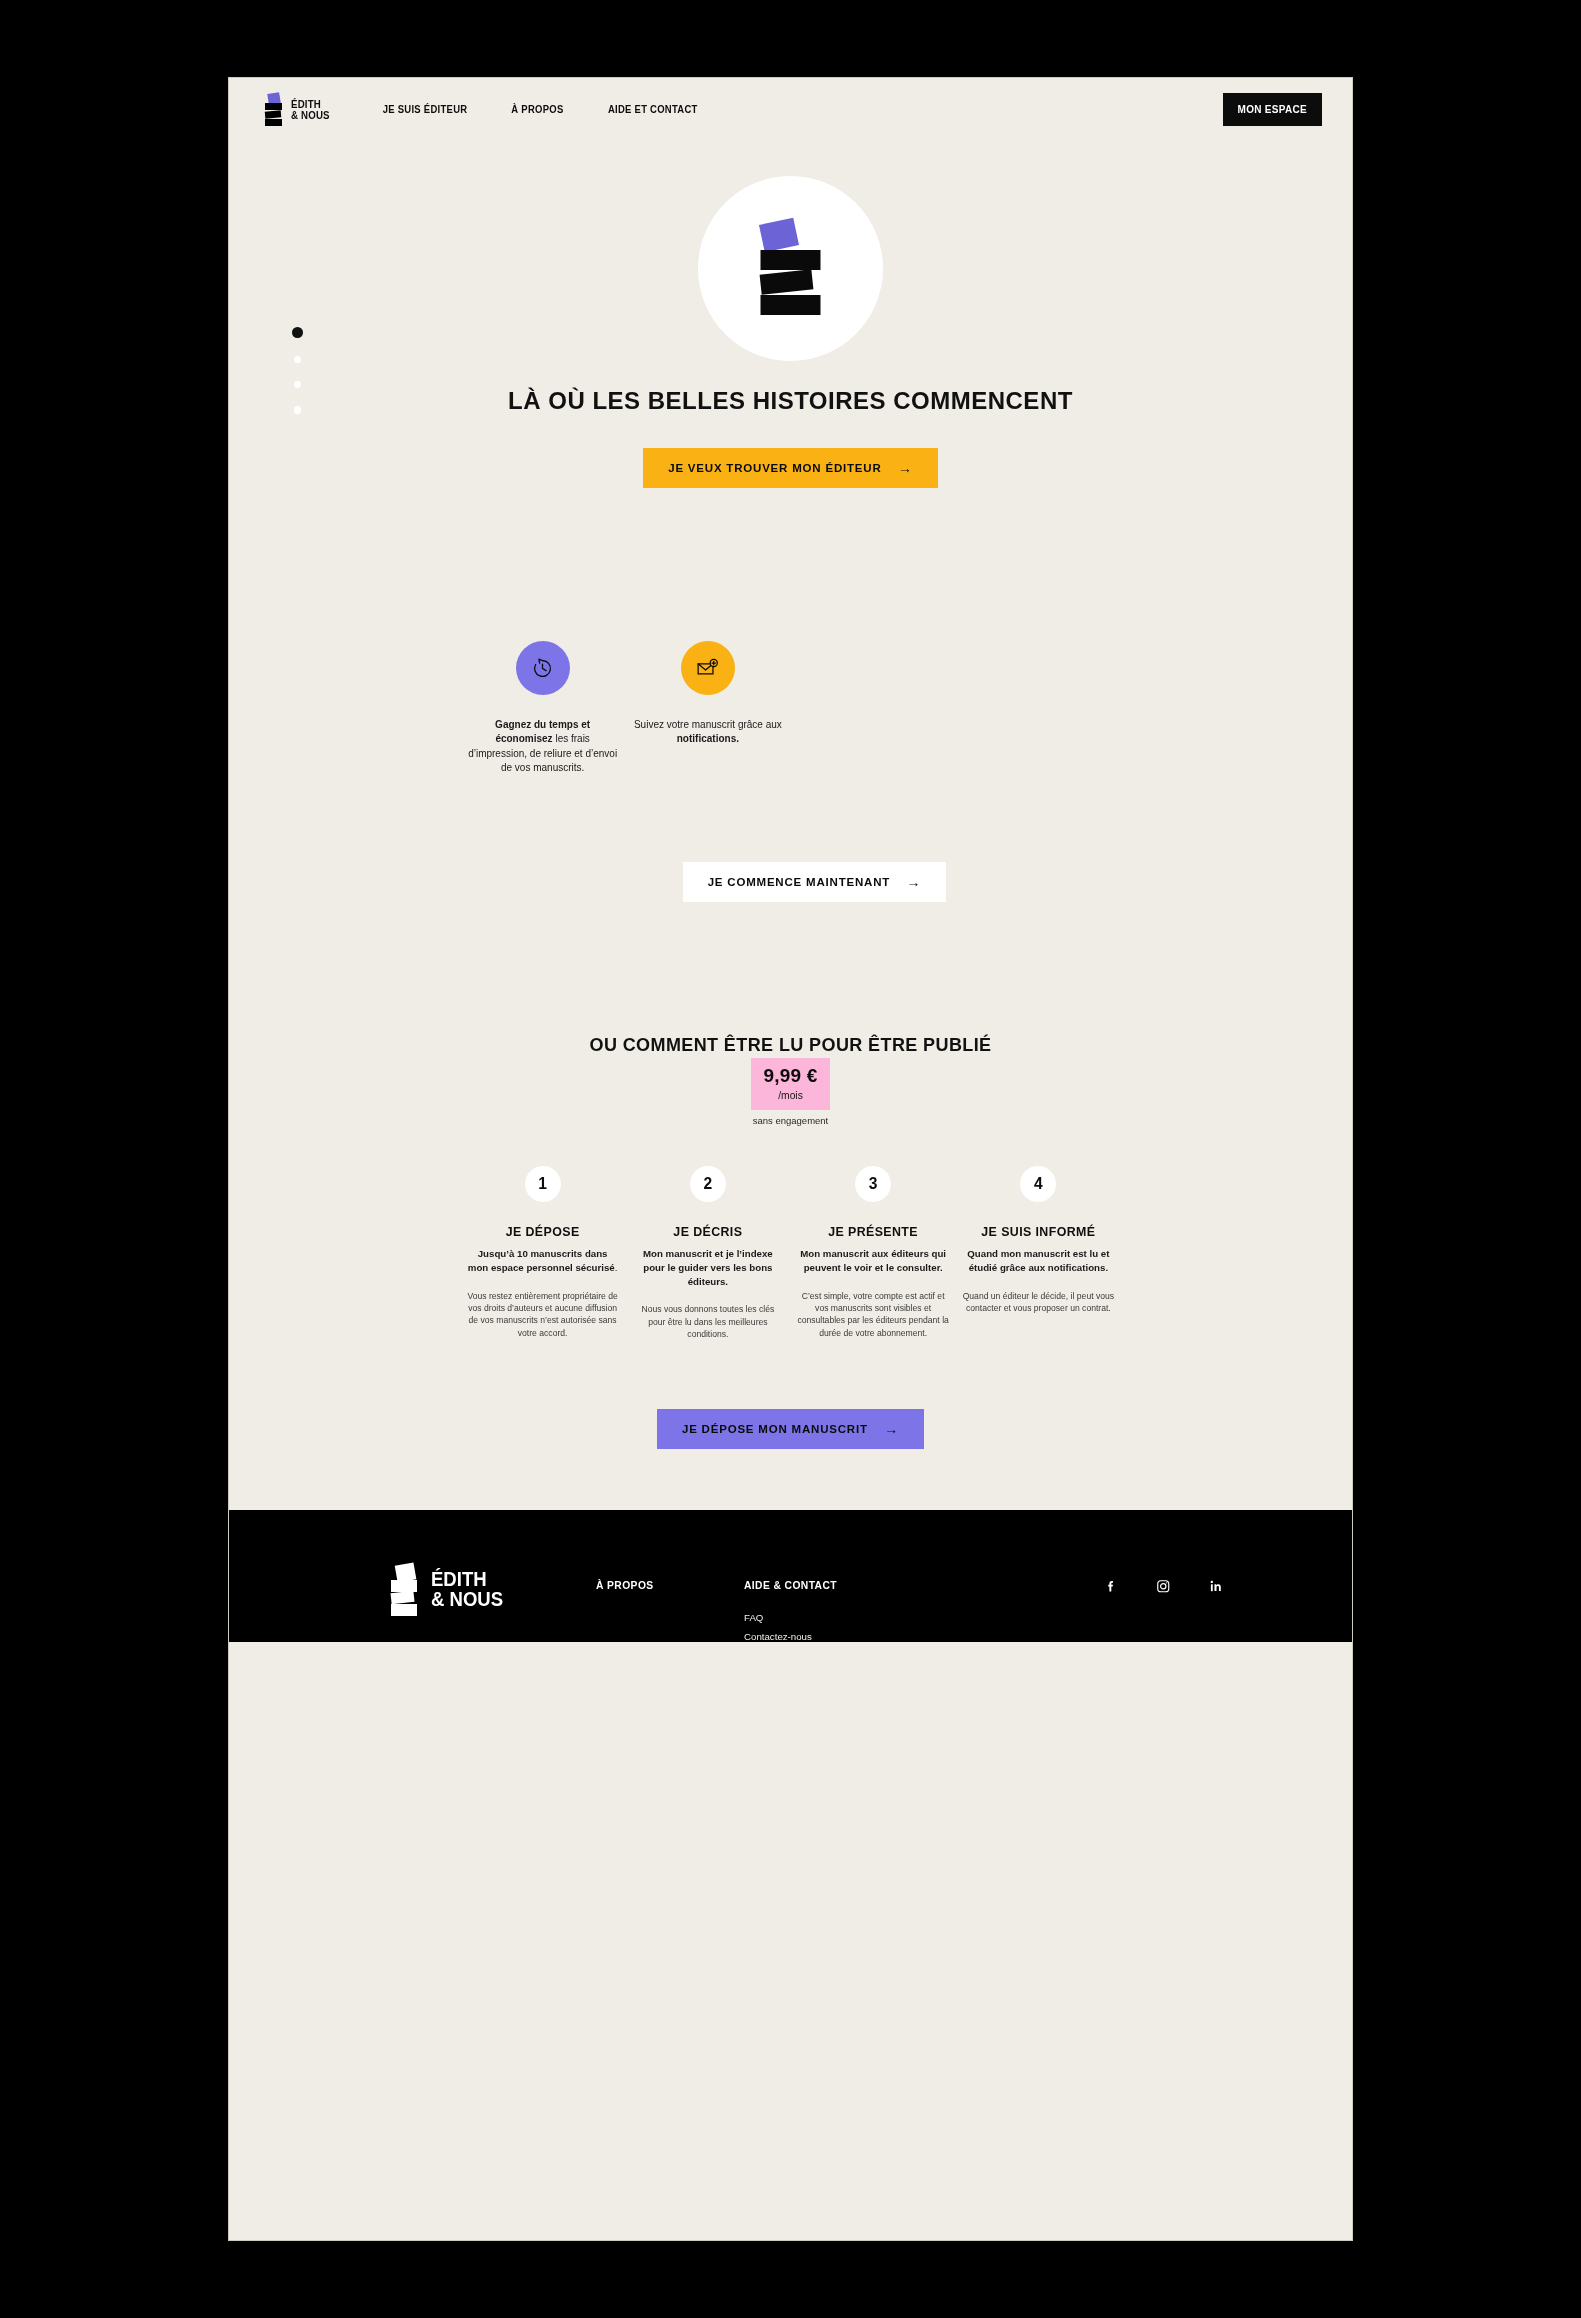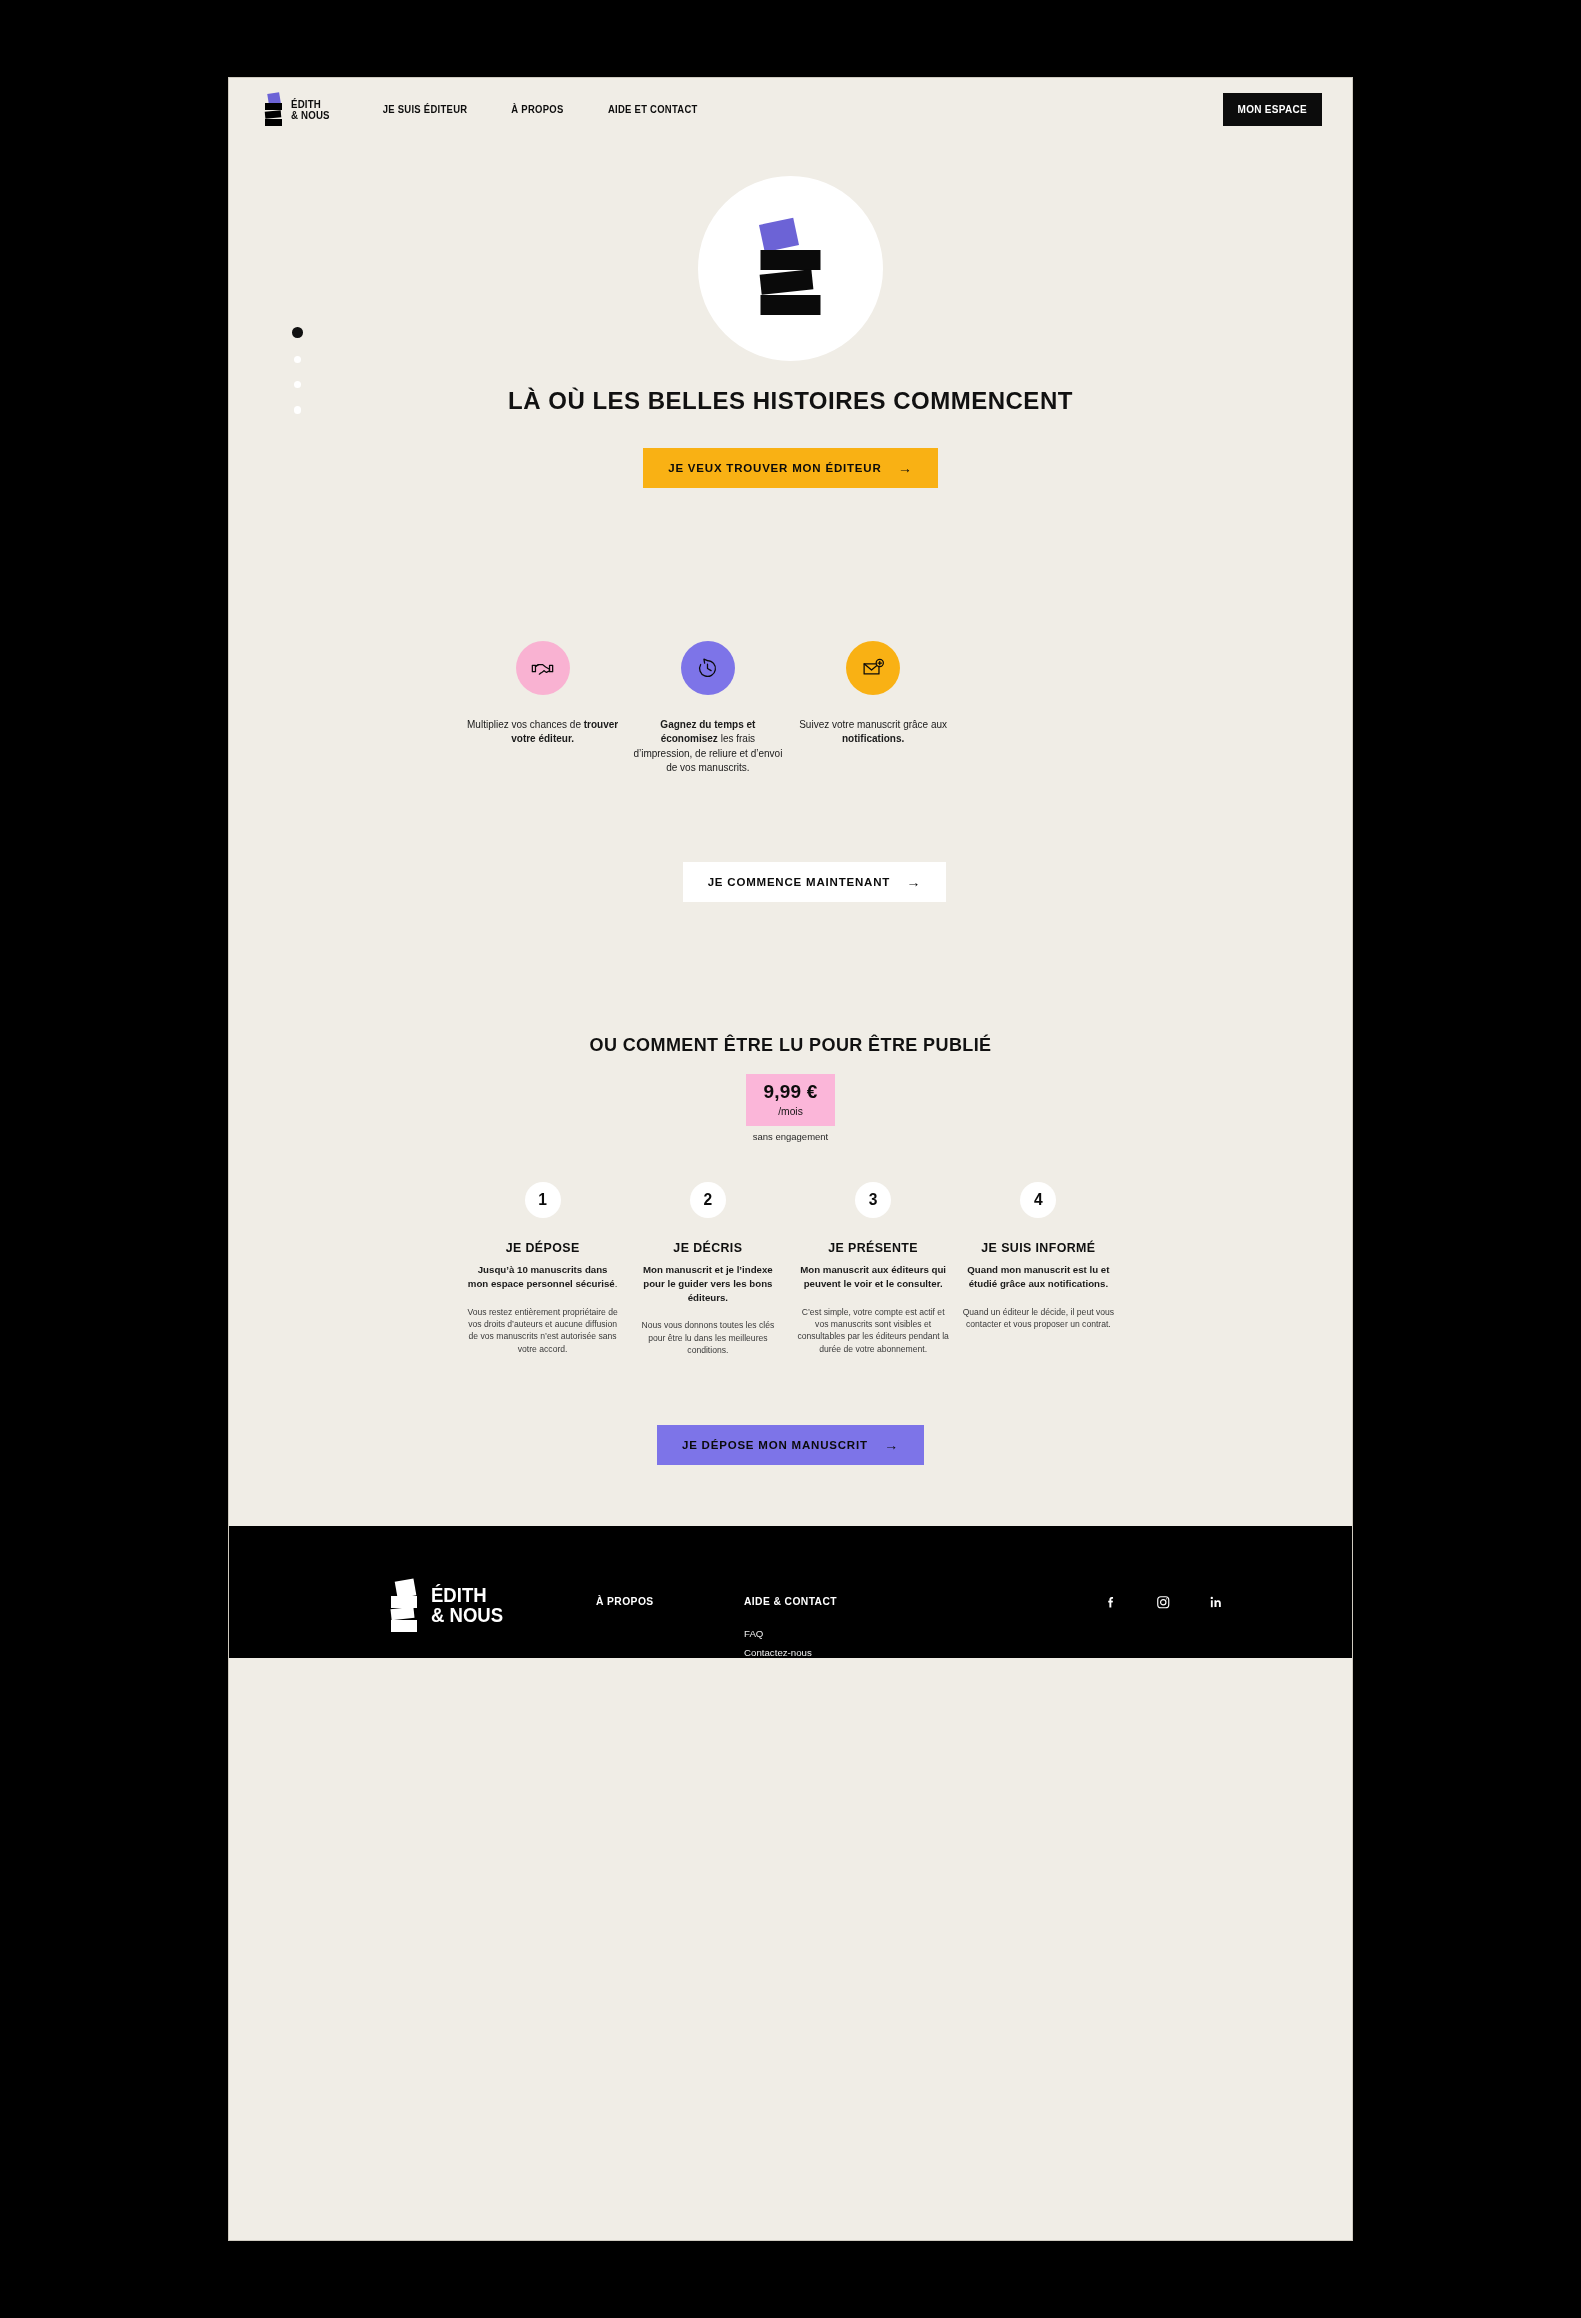--- a/index.html
+++ b/index.html
@@ -223,23 +223,23 @@
   .concept-title {
     font-family: "Liberation Sans Narrow", "Liberation Sans", sans-serif;
     font-weight: 700;
     font-size: 18px;
     line-height: 22px;
     letter-spacing: 0.4px;
     color: #111111;
     text-transform: uppercase;
   }
   .price-badge {
-    margin: 18px auto 0;
+    margin: 2px auto 0;
     background: #fbb6d9;
-    width: 89px;
+    width: 79px;
     padding: 7.4px 0 8.2px;
   }
   .price-amount {
     font-family: "Liberation Sans Narrow", "Liberation Sans", sans-serif;
     font-weight: 700;
     font-size: 19px;
     color: #0c0c0c;
     letter-spacing: 0.2px;
   }
   .price-period {
@@ -423,33 +423,20 @@
       <div class="hero-cta-wrap">
         <button class="btn btn-amber">
           <span>JE VEUX TROUVER MON ÉDITEUR</span>
           <span class="arrow">→</span>
         </button>
       </div>
     </section>
 
     <section class="features">
 
-      <div class="feature">
-        <div class="feature-icon fi-pink">
-          <svg width="25" height="25" viewBox="0 0 32 32" fill="none" stroke="#0b0b0b" stroke-width="1.6" stroke-linecap="round" stroke-linejoin="round">
-            <path d="M3 12h4v8H3z"></path>
-              <path d="M29 12h-4v8h4z"></path>
-            <path d="M7 13l4-2h5l4 3 5 3"></path>
-            <path d="M25 19l-4 2-3-2"></path>
-            <path d="M18 19l-2.5 1.8M15.5 20.8L13.5 22M13.5 22l-1.6 1.2"></path>
-            <path d="M11 11l-3 2"></path>
-          </svg>
-        </div>
-        <p class="feature-text"><span>Multipliez vos chances de </span><b>trouver votre éditeur.</b><span></span></p>
-      </div>
 
       <div class="feature">
         <div class="feature-icon fi-purple">
           <svg width="23" height="23" viewBox="0 0 32 32" fill="none" stroke="#0b0b0b" stroke-width="1.8" stroke-linecap="round" stroke-linejoin="round">
             <path d="M16 5a11 11 0 1 1-9.5 5.5"></path>
             <polyline points="16,5 11,3 12,8.5"></polyline>
             <polyline points="16,10 16,16 21,19"></polyline>
           </svg>
         </div>
         <p class="feature-text"><b>Gagnez du temps et économisez</b><span> les frais d’impression, de reliure et d’envoi de vos manuscrits.</span></p>

